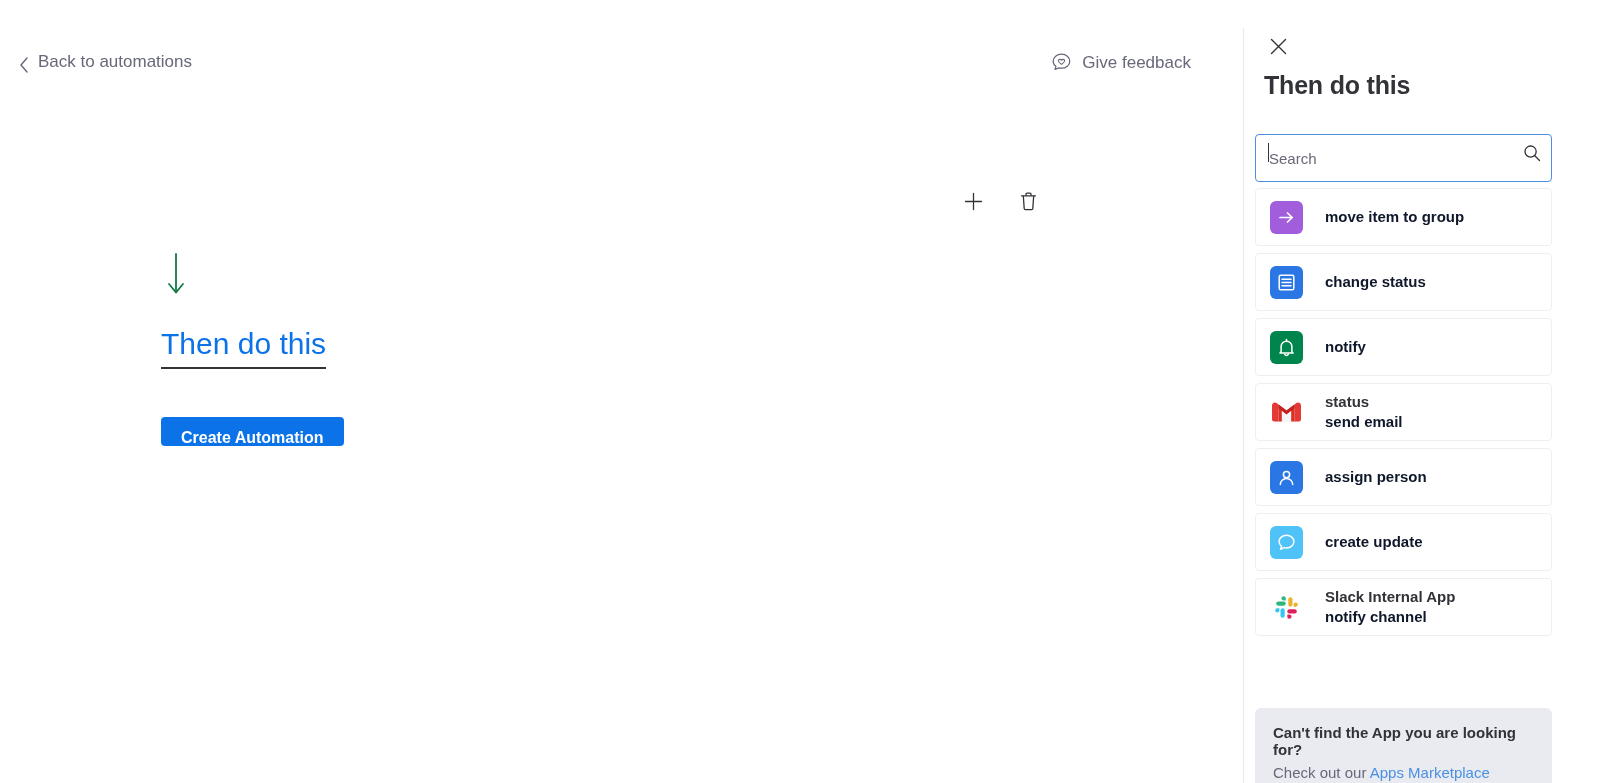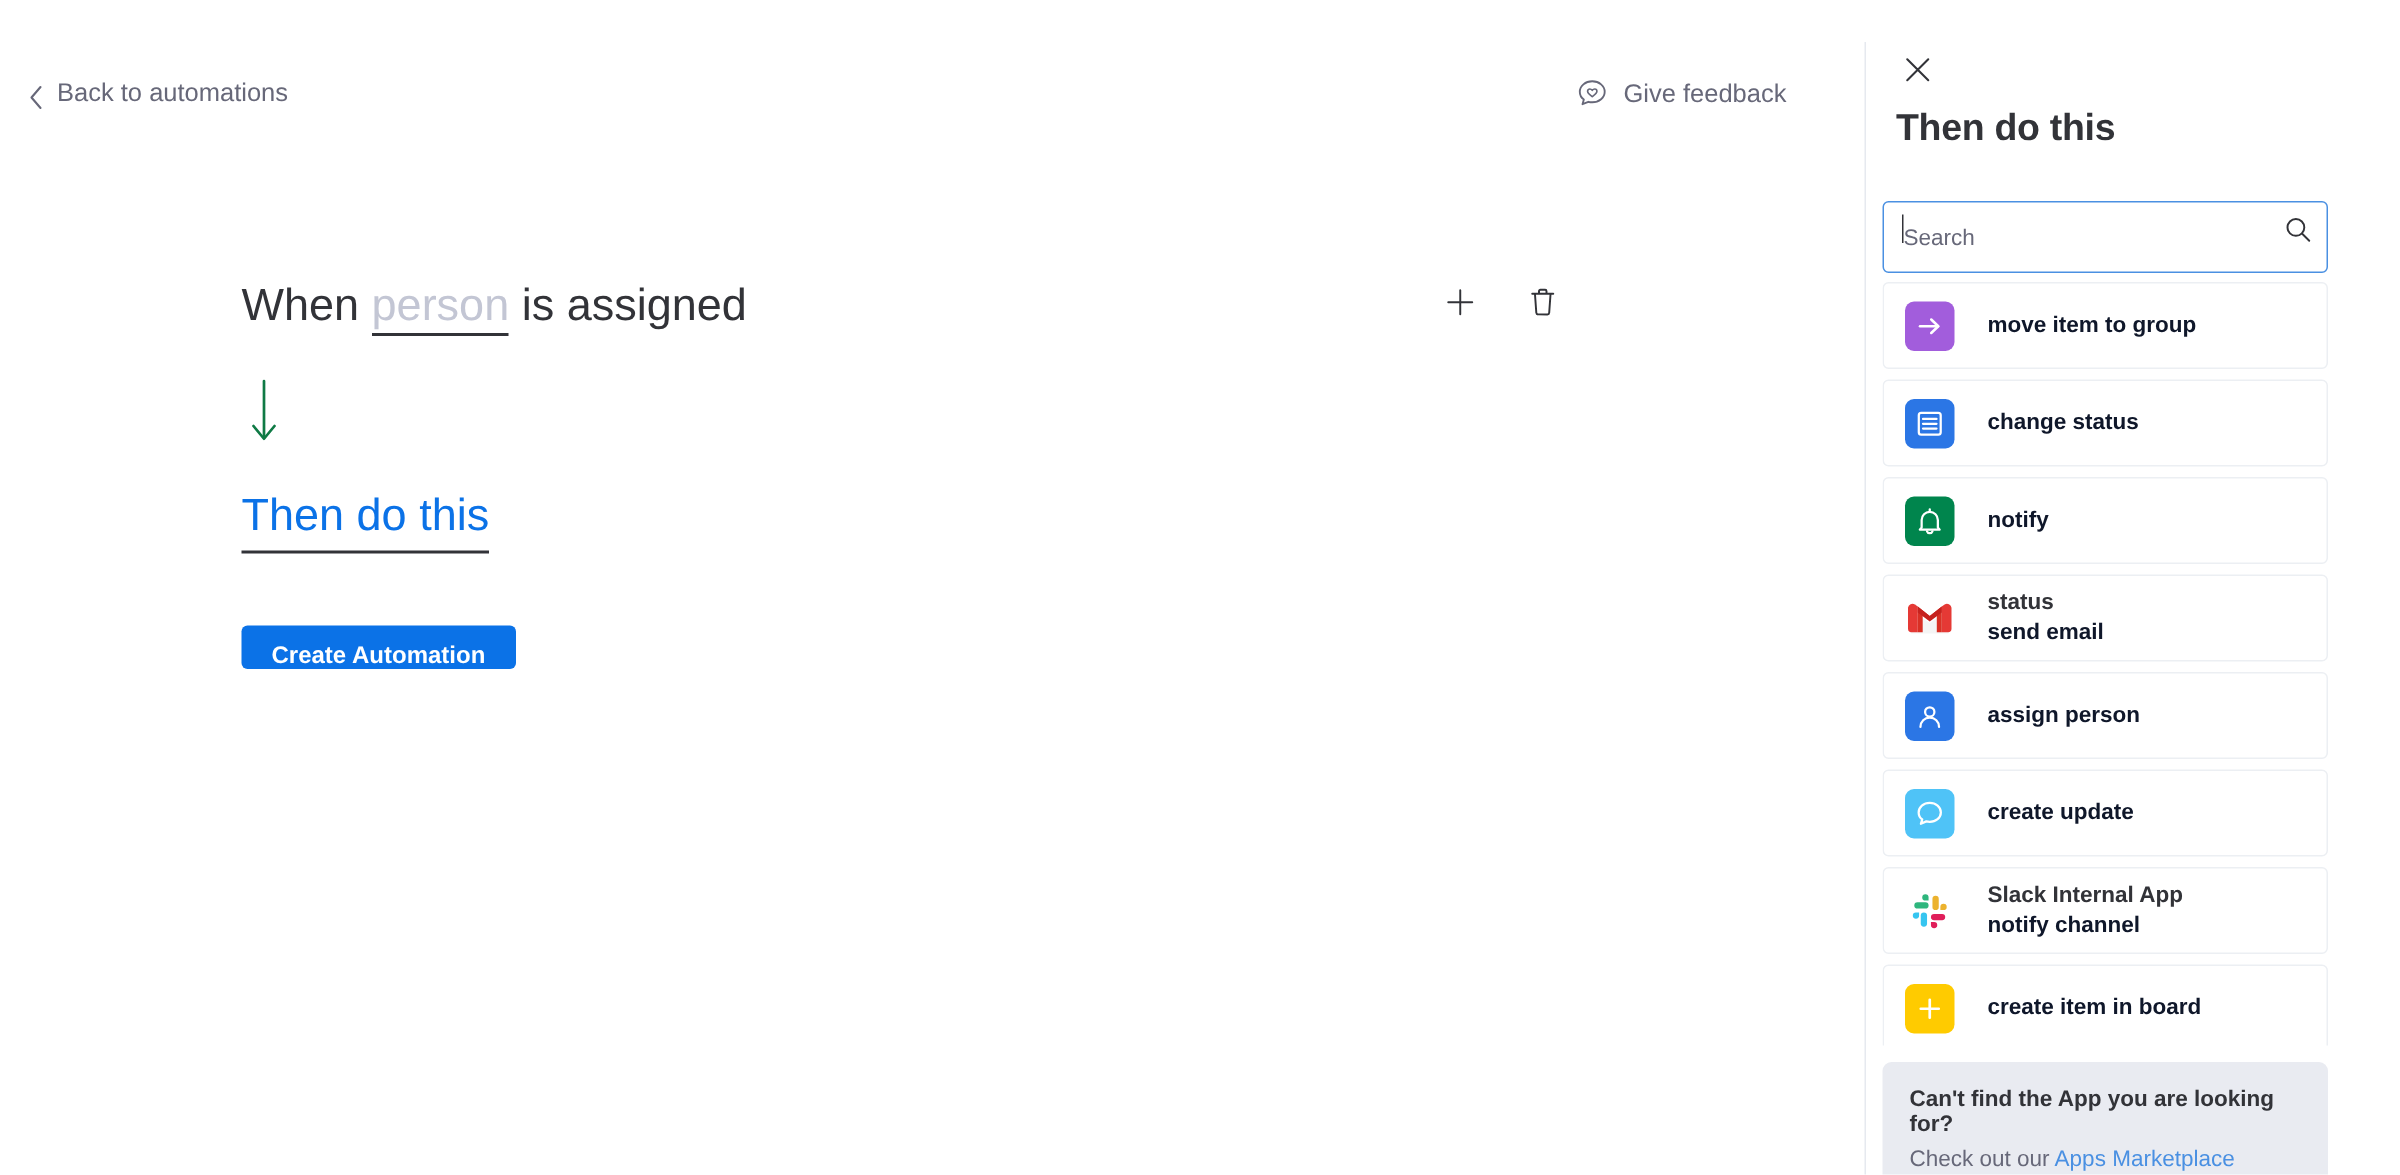--- a/index.html
+++ b/index.html
@@ -340,25 +340,20 @@
           </svg>
         </span>
         <span>Give feedback</span>
       </div>
 
     </div>
 
     <div class="recipe">
 
       <div class="recipe-row">
-        <div class="sentence">
-          <span>When</span>
-          <span class="token">person</span>
-          <span>is assigned</span>
-        </div>
         <div class="row-actions">
           <div class="icon-btn">
             <span>
               <svg width="21" height="21" viewBox="0 0 21 21" fill="none">
                 <path d="M10.5 2.5 V18.5 M2.5 10.5 H18.5" stroke="#323338" stroke-width="1.3" stroke-linecap="round"></path>
               </svg>
             </span>
           </div>
           <div class="icon-btn">
             <span>
@@ -507,30 +502,20 @@
             <path d="M17.4 21.6a2.1 2.1 0 1 1-2.1 2.1v-2.1h2.1z" fill="#E01E5A"></path>
             <path d="M17.4 20.5a2.1 2.1 0 0 1 0-4.2h5.3a2.1 2.1 0 0 1 0 4.2h-5.3z" fill="#E01E5A"></path>
           </svg>
         </div>
         <div class="action-text">
           <span class="action-app">Slack Internal App</span>
           <span class="action-sub">notify channel</span>
         </div>
       </div>
 
-      <div class="action-card">
-        <div class="action-icon" style="background:#ffcb00">
-          <svg width="21" height="21" viewBox="0 0 21 21" fill="none">
-            <path d="M10.5 4.5 V16.5 M4.5 10.5 H16.5" stroke="#ffffff" stroke-width="1.8" stroke-linecap="round"></path>
-          </svg>
-        </div>
-        <div class="action-text">
-          <span class="action-sub">create item in board</span>
-        </div>
-      </div>
 
     </div>
 
     <div class="panel-footer">
       <div class="footer-title">Can't find the App you are looking for?</div>
       <div class="footer-sub">
         <span>Check out our </span><span class="footer-link">Apps Marketplace</span>
       </div>
     </div>
 

